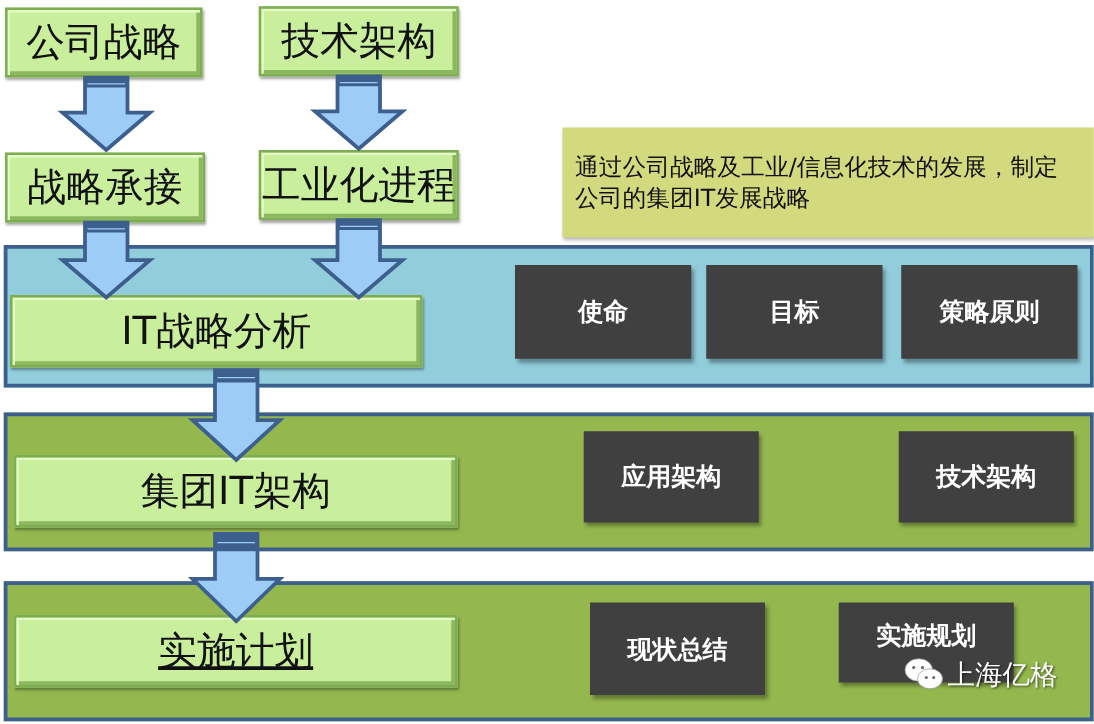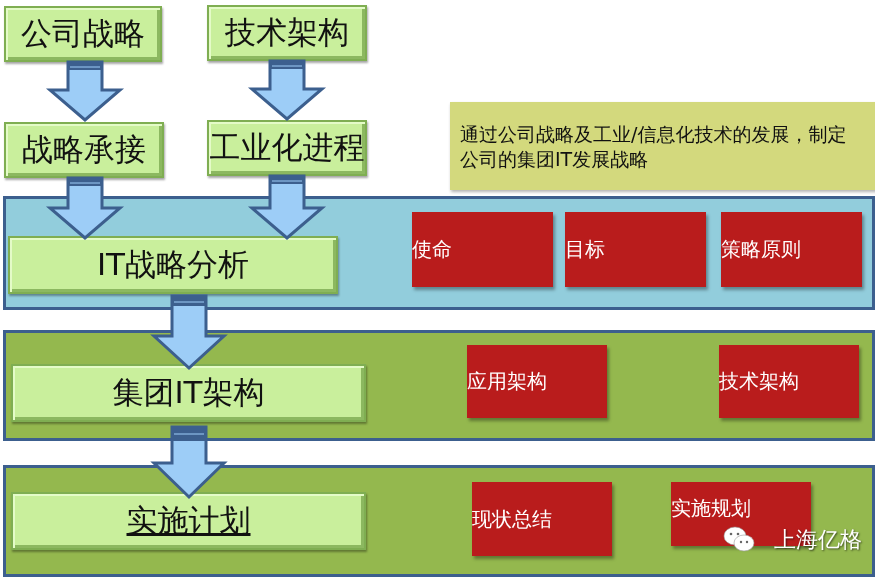--- a/index.html
+++ b/index.html
@@ -4,25 +4,25 @@
 <style>
   html,body{margin:0;padding:0;background:#ffffff;}
   body{width:875px;height:579px;position:relative;overflow:hidden;font-family:"DejaVu Sans","Liberation Sans",sans-serif;}
   .abs{position:absolute;box-sizing:border-box;}
   .bevel{background:#c9ef9c;border:2px solid #7fae52;
     box-shadow: inset 2px 2px 0 #e4fbc8, inset -3px -3px 0 #8cb860, 1px 2px 2px rgba(0,0,0,0.35);
     display:flex;align-items:center;justify-content:center;color:#111;font-size:31px;}
   .band{border:3px solid #3c5f8e;}
   .band-blue{background:#92cddc;}
   .band-green{background:#94b84e;}
-  .tile{background:#b91c1c;color:#fff;font-weight:normal;font-size:20px;display:flex;align-items:center;
+  .tile{background:#404040;color:#fff;font-weight:bold;font-size:20px;display:flex;align-items:center;justify-content:center;
     box-shadow:2px 3px 3px rgba(0,0,0,0.35);}
   .note{background:#d3d97d;box-shadow:1px 2px 3px rgba(0,0,0,0.3);color:#111;font-size:19px;line-height:25px;padding:20px 0 0 10px;}
   svg.arrow{position:absolute;overflow:visible;}
-  .wm{color:#fff;font-size:22px;text-shadow:1px 1px 2px rgba(0,0,0,0.6);display:flex;align-items:center;gap:16px;text-align:center;}
+  .wm{color:#fff;font-size:22px;text-shadow:1px 1px 2px rgba(0,0,0,0.6);display:flex;align-items:center;gap:0;text-align:center;}
 </style>
 </head>
 <body>
 
 <div class="abs band band-blue" style="left:3px;top:196px;width:872px;height:114px;"></div>
 <div class="abs band band-green" style="left:3px;top:330px;width:872px;height:111px;"></div>
 <div class="abs band band-green" style="left:3px;top:465px;width:872px;height:112px;"></div>
 
 <div class="abs bevel" style="left:4px;top:6px;width:158px;height:56px;">
     <span>公司战略</span>

